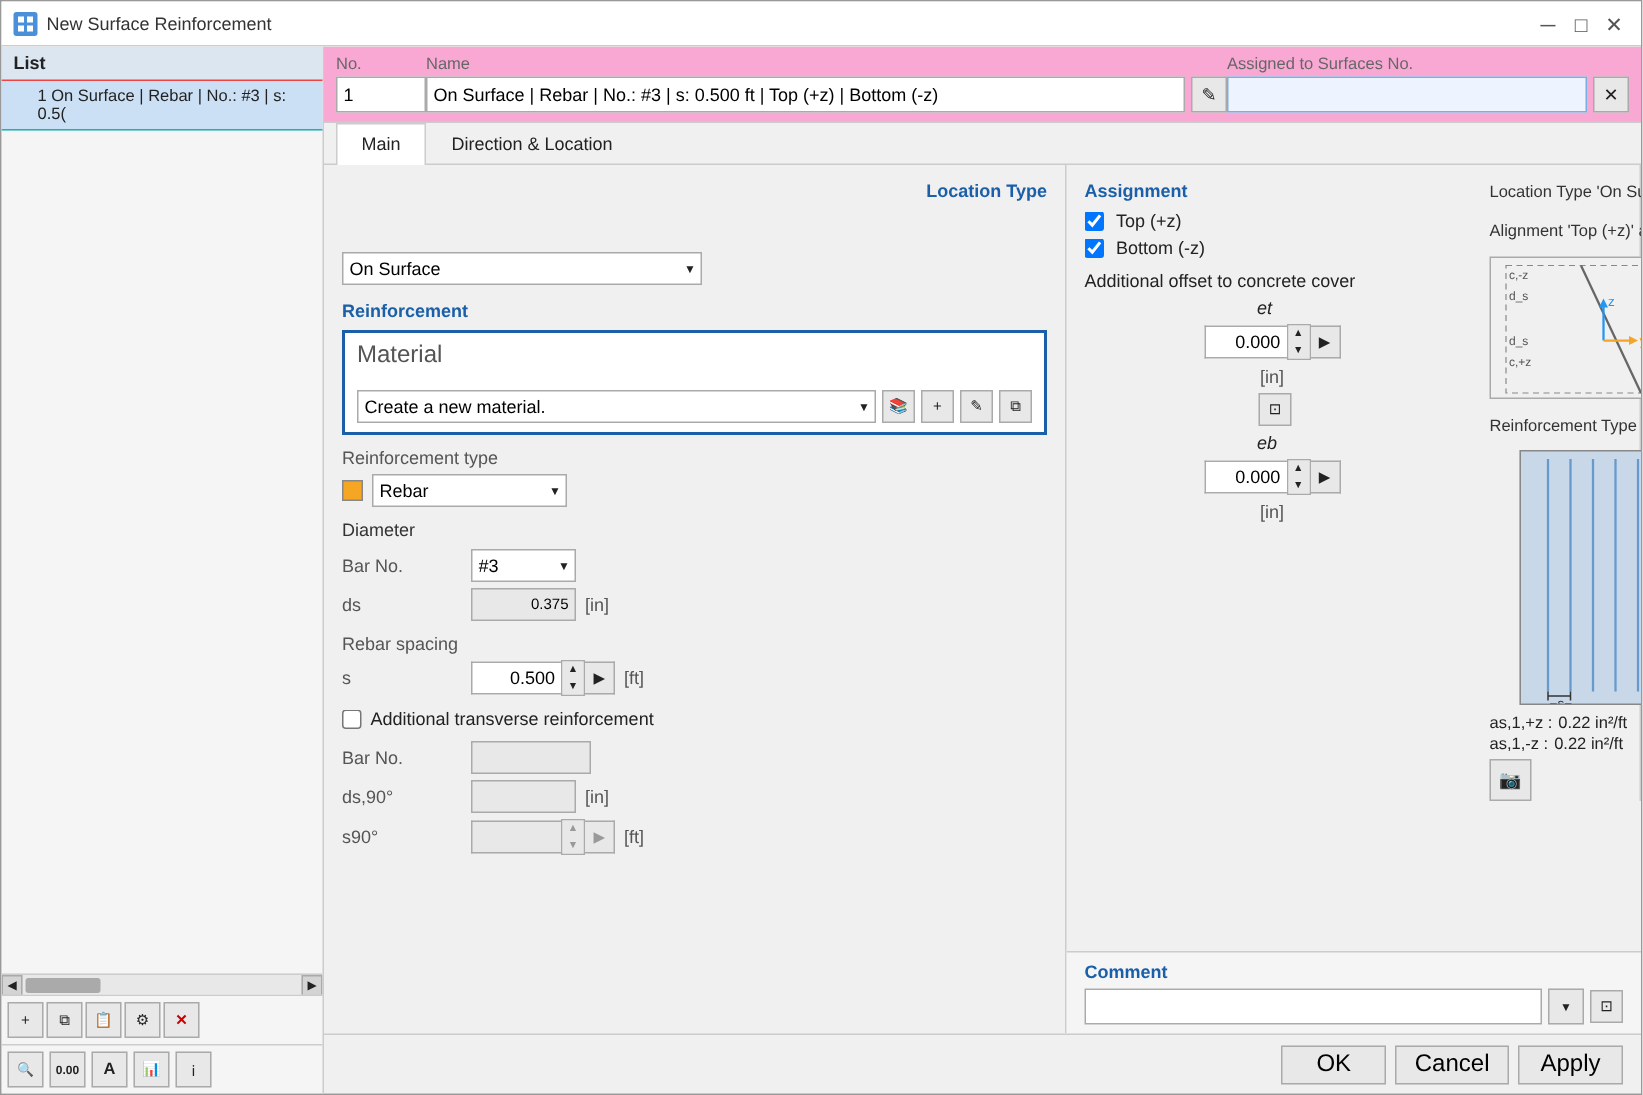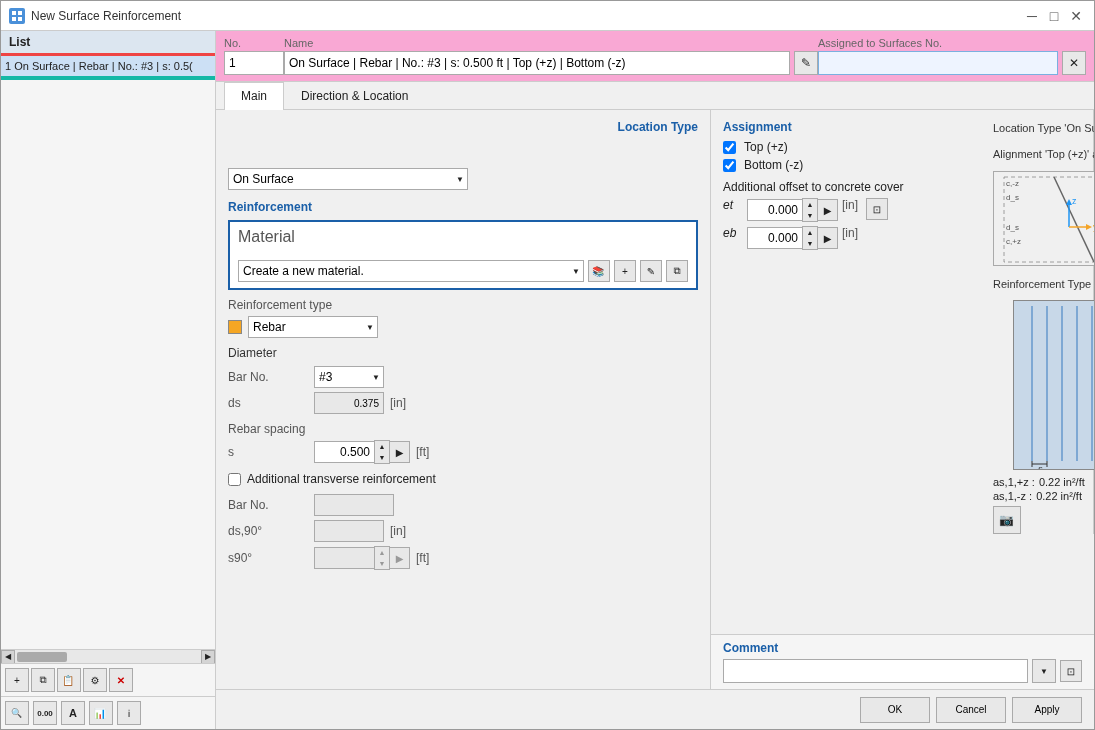--- a/index.html
+++ b/index.html
@@ -10,22 +10,22 @@
     .title-bar { height: 30px; background: #fff; display: flex; align-items: center; padding: 0 8px; border-bottom: 1px solid #ccc; gap: 6px; flex-shrink: 0; }
     .title-bar-icon { width: 16px; height: 16px; background: #4a90d9; border-radius: 2px; display: flex; align-items: center; justify-content: center; color: white; font-size: 10px; flex-shrink: 0; }
     .title-bar-text { font-size: 12px; color: #333; flex: 1; }
     .title-bar-controls { display: flex; gap: 2px; }
     .title-bar-btn { width: 20px; height: 20px; background: none; border: none; cursor: pointer; font-size: 14px; color: #555; display: flex; align-items: center; justify-content: center; }
 
     .main-area { display: flex; flex: 1; overflow: hidden; }
 
     
     .left-panel { width: 215px; background: #f5f5f5; border-right: 1px solid #ccc; display: flex; flex-direction: column; flex-shrink: 0; }
-    .left-panel-header { background: #dce6f0; padding: 4px 8px; font-weight: bold; font-size: 12px; border-bottom: 3px solid #ef4444; }
-    .left-panel-item { padding: 4px 4px; background: #cce0f5; border-bottom: 4px solid #14b8a6; font-size: 11px; }
+    .left-panel-header { background: #dce6f0; padding: 4px 8px; font-weight: bold; font-size: 12px; border-bottom: 1px solid #ef4444; }
+    .left-panel-item { padding: 4px 24px; background: #cce0f5; border-bottom: 1px solid #14b8a6; font-size: 11px; }
     .left-panel-scroll { flex: 1; overflow: hidden; position: relative; }
     .left-panel-bottom { border-top: 1px solid #ccc; padding: 4px; display: flex; gap: 2px; align-items: center; }
     .bottom-btn { width: 24px; height: 24px; background: #e8e8e8; border: 1px solid #aaa; display: flex; align-items: center; justify-content: center; font-size: 10px; cursor: pointer; }
     .bottom-btn.red { color: #cc0000; }
 
     
     .content-area { flex: 1; display: flex; flex-direction: column; overflow: hidden; }
 
     
     .form-header { display: flex; align-items: stretch; border-bottom: 1px solid #ccc; background: #f9a8d4; flex-shrink: 0; padding: 6px 8px; gap: 0; }
@@ -73,28 +73,28 @@
     .disabled-field { background: #e8e8e8 !important; color: #999; }
     .preview-text { font-size: 11px; color: #333; line-height: 1.6; margin-bottom: 8px; }
     .camera-btn { width: 28px; height: 28px; background: #e8e8e8; border: 1px solid #aaa; cursor: pointer; display: flex; align-items: center; justify-content: center; margin-top: 4px; }
     .comment-label { color: #1a5fa8; font-weight: bold; font-size: 12px; margin-bottom: 4px; }
     .comment-row { display: flex; gap: 4px; align-items: center; }
     .comment-input { flex: 1; height: 24px; border: 1px solid #aaa; background: white; padding: 0 4px; }
     .comment-dropdown { width: 24px; height: 24px; background: #e8e8e8; border: 1px solid #aaa; display: flex; align-items: center; justify-content: center; font-size: 8px; cursor: pointer; }
     
     
     .footer { height: 40px; background: #f0f0f0; border-top: 1px solid #ccc; display: flex; align-items: center; justify-content: flex-end; padding: 0 12px; gap: 6px; flex-shrink: 0; }
-    .footer-btn { height: 26px; min-width: 70px; background: #e8e8e8; border: 1px solid #aaa; font-size: 10px; cursor: pointer; padding: 0 12px; }
+    .footer-btn { height: 26px; min-width: 70px; background: #e8e8e8; border: 1px solid #aaa; font-size: 16px; cursor: pointer; padding: 0 12px; }
     .left-form-area { width: 495px; flex-shrink: 0; padding: 10px 12px; border-right: 1px solid #ccc; overflow-y: auto; }
 
     .assignment-title { color: #1a5fa8; font-weight: bold; margin-bottom: 6px; }
     .check-row { display: flex; align-items: center; gap: 8px; margin-bottom: 4px; }
     .check-row input { width: 13px; height: 13px; }
 
-    .offset-row { display: flex; gap: 4px; margin-bottom: 4px; }
+    .offset-row { display: flex; align-items: center; gap: 4px; margin-bottom: 4px; flex-direction: column; }
     .offset-label { min-width: 20px; font-size: 12px; font-style: italic; }
 
     .right-content-split { display: flex; flex: 1; overflow: hidden; }
     .assignment-col { width: 270px; padding: 10px 12px; border-right: 1px solid #ccc; flex-shrink: 0; }
   </style>
 </head>
 <body>
 
 <div class="window">
 

